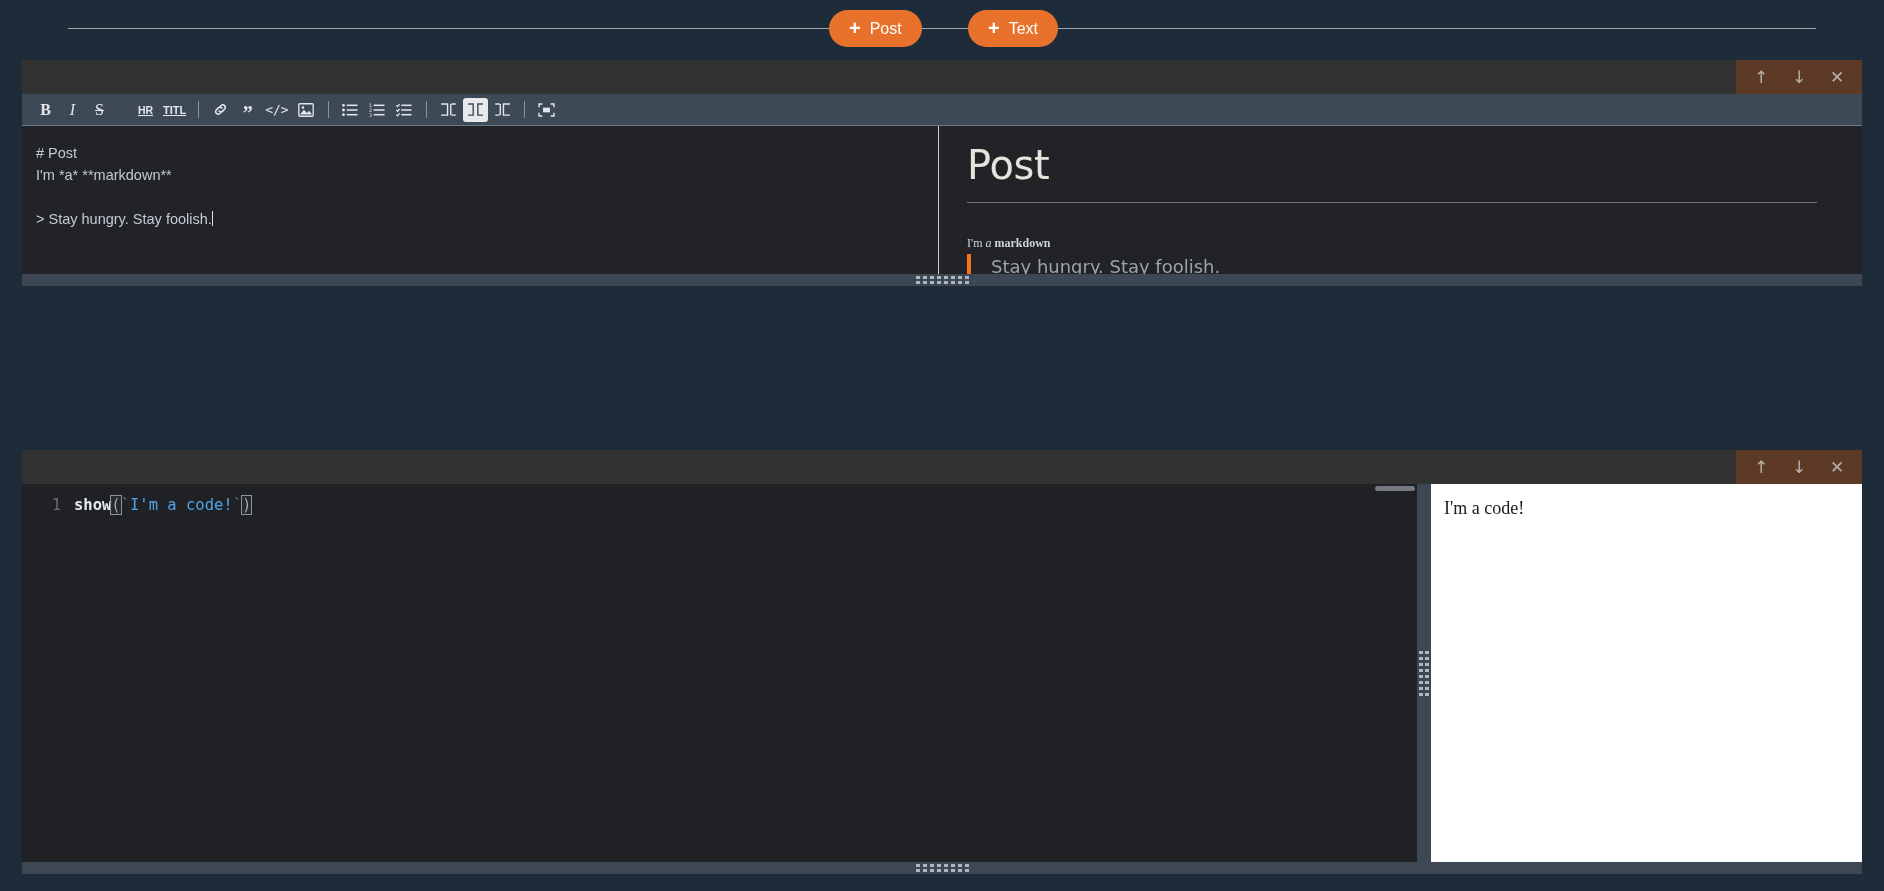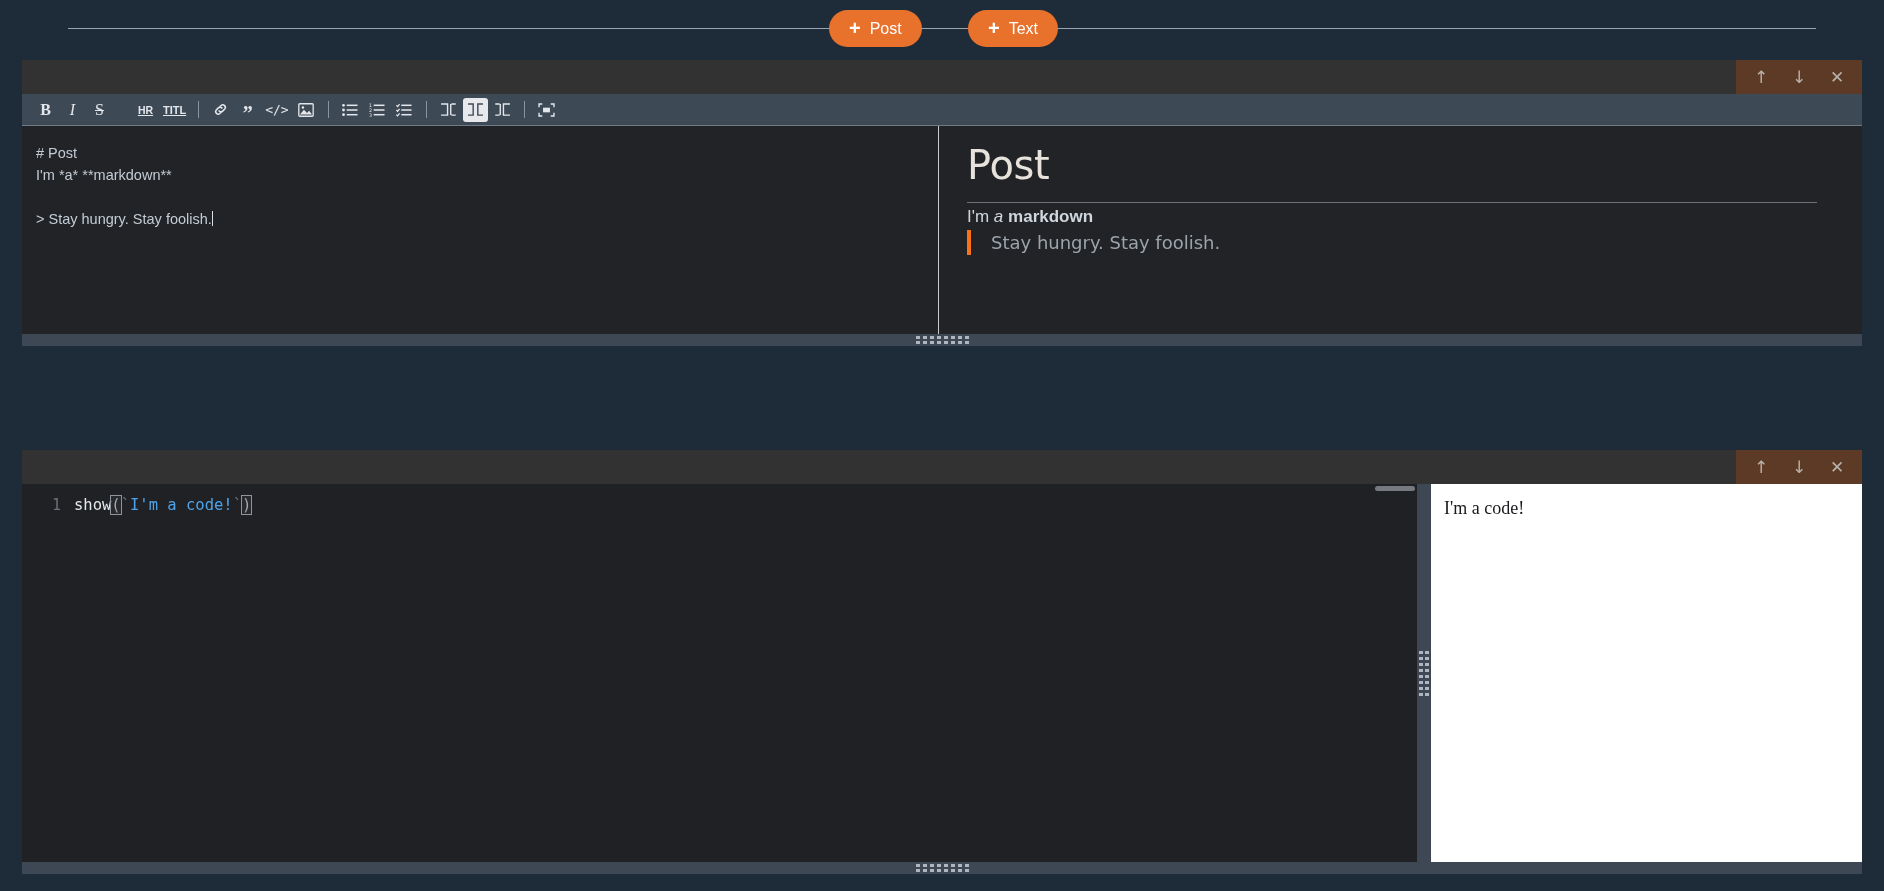--- a/index.html
+++ b/index.html
@@ -128,21 +128,21 @@
   .tb-sep {
     width: 1px;
     height: 17px;
     background: #8a939e;
     margin: 0 8px;
   }
 
   
   .md-body {
     display: flex;
-    height: 208px;
+    height: 148px;
     background: #212326;
     justify-content: flex-end;
   }
   .md-source {
     width: 916px;
     padding: 16px 14px 0 14px;
     font-family: "Liberation Sans", sans-serif;
     font-size: 14.5px;
     line-height: 22px;
     color: #c3ccd6;
@@ -163,24 +163,24 @@
   .pv-h1 {
     font-size: 40px;
     font-weight: 400;
     color: #e7e3dc;
     letter-spacing: -0.3px;
     padding-bottom: 14px;
     border-bottom: 1px solid #6c7076;
     font-family: "DejaVu Sans", sans-serif;
   }
   .pv-p {
-    margin-top: 4px;
-    font-size: 17px;
+    margin-top: 33px;
+    font-size: 12px;
     color: #cfd6dd;
-    font-family: Liberation Sans, sans-serif;
+    font-family: Liberation Serif, serif;
   }
   .pv-p i { font-style: italic; }
   .pv-p b { font-weight: bold; }
   .pv-quote {
     margin-top: 3px;
     border-left: 4px solid #f97316;
     padding: 2px 0 2px 20px;
     font-size: 18px;
     color: #9ba3ab;
     font-family: "DejaVu Sans", sans-serif;
@@ -242,21 +242,21 @@
   }
   .code-lines {
     flex: 1;
     padding-top: 11px;
     font-family: "DejaVu Sans Mono", monospace;
     font-size: 15.5px;
     line-height: 21px;
     white-space: pre;
     color: #d4d9de;
   }
-  .tok-fn    { color: #e6e9ec; }
+  .tok-fn    { color: #e6e9ec; font-weight: bold; }
   .tok-str   { color: #4ea3e8; }
   .tok-tick  { color: #6f7780; }
   .tok-paren { color: #9fa6ae; }
   .bracket-match {
     outline: 1px solid #8d949c;
     outline-offset: 0px;
     background: rgba(255,255,255,0.04);
   }
   .code-scrollbar {
     position: absolute;

